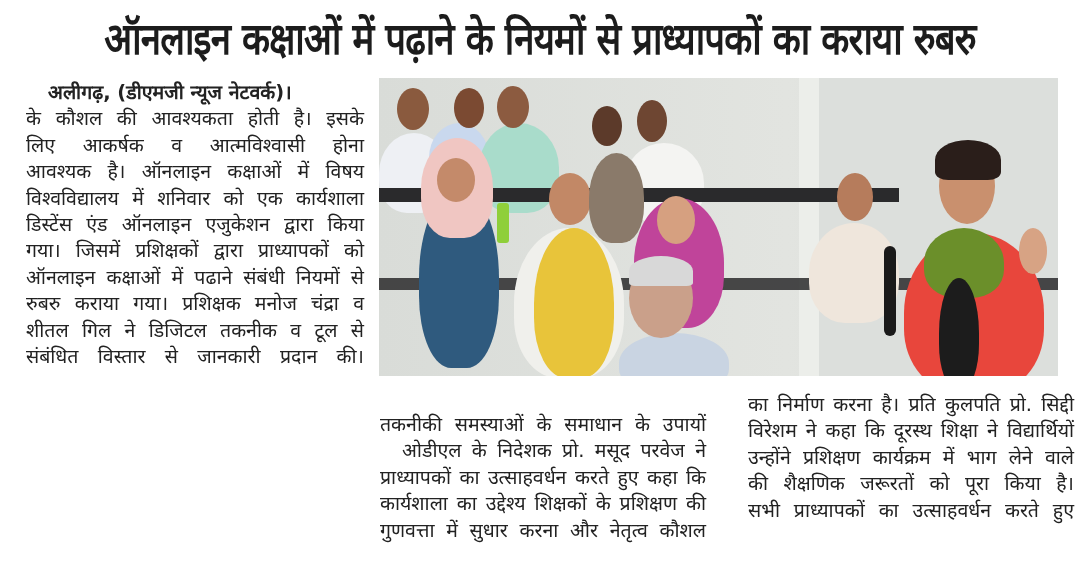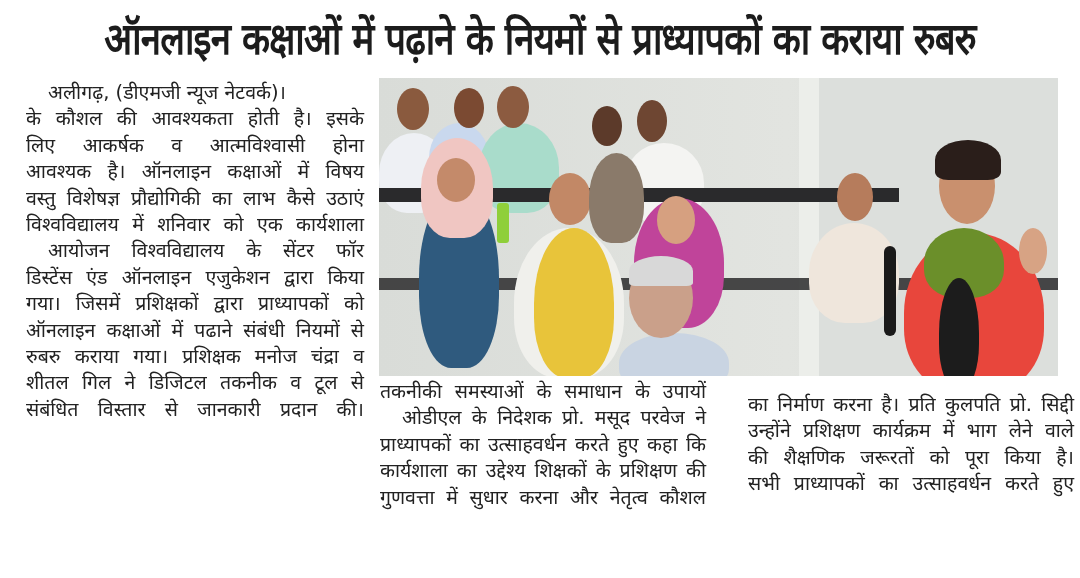--- a/index.html
+++ b/index.html
@@ -7,45 +7,43 @@
        font-family:"DejaVu Sans","Liberation Sans",sans-serif;}
   .headline{position:absolute;left:0;top:0;width:1080px;height:74px;display:flex;
        align-items:center;justify-content:center;font-weight:900;font-size:44px;
        letter-spacing:-1px;color:#1c1c1c;white-space:nowrap;transform:scaleX(0.83);
        transform-origin:center;}
   .col{position:absolute;font-size:19.5px;line-height:26.4px;color:#222;}
   .col p{margin:0;text-align:justify;text-align-last:justify;}
   .col p.last{text-align-last:left;}
   .col .indent{text-indent:22px;}
   .col-1{left:26px;top:80px;width:338px;}
-  .col-2{left:380px;top:379px;width:326px;}
+  .col-2{left:380px;top:412px;width:326px;}
   .col-3{left:748px;top:392px;width:326px;}
-  .byline{font-weight:normal;text-indent:22px;}
+  .byline{font-weight:bold;text-indent:22px;}
   .photo{position:absolute;left:379px;top:78px;width:679px;height:298px;overflow:hidden;
        background:linear-gradient(90deg,#d9dcd8 0%,#e2e4e0 60%,#d7dad6 100%);}
   .photo .wall-strip{position:absolute;left:420px;top:0;width:20px;height:298px;background:#eceeea;}
   .photo .wall-right{position:absolute;left:440px;top:0;right:0;height:298px;background:#dcdfdc;}
   .fig{position:absolute;border-radius:50% 50% 40% 40%;}
   .head{position:absolute;border-radius:50%;}
   .desk{position:absolute;background:#2a2a2c;}
   .caption-gap{position:absolute;left:379px;top:376px;width:679px;height:10px;background:#fff;}
 </style>
 </head>
 <body>
 
 <div class="headline">ऑनलाइन कक्षाओं में पढ़ाने के नियमों से प्राध्यापकों का कराया रुबरु</div>
 
 <div class="col col-1">
   <p class="byline" style="text-align-last:left;">अलीगढ़, (डीएमजी न्यूज नेटवर्क)।</p>
   <p>के कौशल की आवश्यकता होती है। इसके</p>
   <p>लिए आकर्षक व आत्मविश्वासी होना</p>
   <p>आवश्यक है। ऑनलाइन कक्षाओं में विषय</p>
-  <p>वस्तु विशेषज्ञ प्रौद्योगिकी का लाभ कैसे उठाएं</p>
   <p>विश्वविद्यालय में शनिवार को एक कार्यशाला</p>
-  <p class="indent">आयोजन विश्वविद्यालय के सेंटर फॉर</p>
   <p>डिस्टेंस एंड ऑनलाइन एजुकेशन द्वारा किया</p>
   <p>गया। जिसमें प्रशिक्षकों द्वारा प्राध्यापकों को</p>
   <p>ऑनलाइन कक्षाओं में पढाने संबंधी नियमों से</p>
   <p>रुबरु कराया गया। प्रशिक्षक मनोज चंद्रा व</p>
   <p>शीतल गिल ने डिजिटल तकनीक व टूल से</p>
   <p>संबंधित विस्तार से जानकारी प्रदान की।</p>
 </div>
 
 <div class="photo">
   <div class="wall-strip"></div>
@@ -97,16 +95,17 @@
 <div class="col col-2">
   <p>तकनीकी समस्याओं के समाधान के उपायों</p>
   <p class="indent">ओडीएल के निदेशक प्रो. मसूद परवेज ने</p>
   <p>प्राध्यापकों का उत्साहवर्धन करते हुए कहा कि</p>
   <p>कार्यशाला का उद्देश्य शिक्षकों के प्रशिक्षण की</p>
   <p>गुणवत्ता में सुधार करना और नेतृत्व कौशल</p>
 </div>
 
 <div class="col col-3">
   <p>का निर्माण करना है। प्रति कुलपति प्रो. सिद्दी</p>
+  <p>विरेशम ने कहा कि दूरस्थ शिक्षा ने विद्यार्थियों</p>
   <p>उन्होंने प्रशिक्षण कार्यक्रम में भाग लेने वाले</p>
   <p>की शैक्षणिक जरूरतों को पूरा किया है।</p>
   <p>सभी प्राध्यापकों का उत्साहवर्धन करते हुए</p>
 </div>
 
 </body></html>

